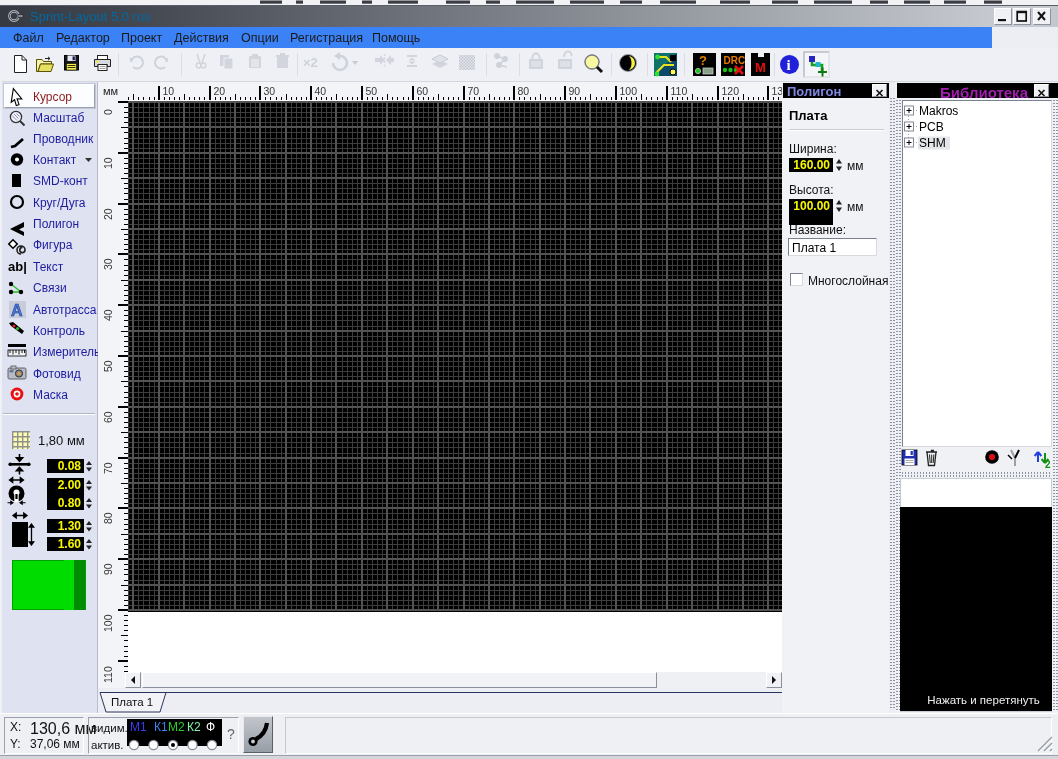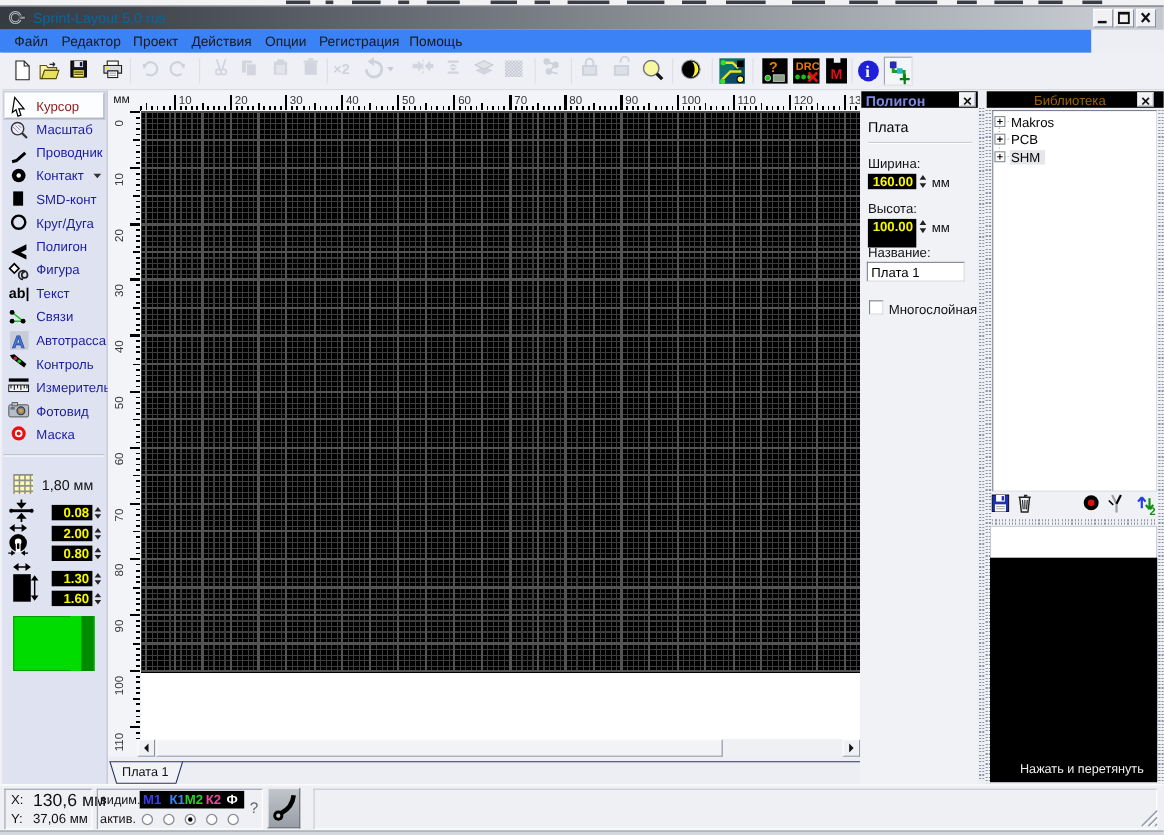--- a/index.html
+++ b/index.html
@@ -345,21 +345,21 @@
       </g>
 
 <g transform="translate(10,99)">
         <path d="M3 4.5 H17 M3 4.5 l3.2 -2.4 v4.8 z M17 4.5 l-3.2 -2.4 v4.8 z" stroke="#000" fill="#000" stroke-width="1.3"></path>
         <rect x="2" y="11" width="16" height="25" fill="#000"></rect>
         <path d="M21.5 13 V34 M21.5 13 l-2.2 3 h4.4 z M21.5 34 l-2.2 -3 h4.4 z" stroke="#000" fill="#000" stroke-width="1.3"></path>
       </g>
 </svg>
 <div class="abs" style="left:38px;top:21px;font-size:13px;color:#111">1,80 мм</div>
 <div class="abs blkfield" style="left:47px;top:47px;width:37px;height:14px">0.08</div>
-<div class="abs blkfield" style="left:47px;top:66px;width:37px;height:14px">2.00</div>
+<div class="abs blkfield" style="left:47px;top:66px;width:37px;height:28px">2.00</div>
 <div class="abs blkfield" style="left:47px;top:84px;width:37px;height:14px">0.80</div>
 <div class="abs blkfield" style="left:47px;top:107px;width:37px;height:14px">1.30</div>
 <div class="abs blkfield" style="left:47px;top:125px;width:37px;height:14px">1.60</div>
 <svg class="abs" style="left:85px;top:0" width="10" height="145">
       <g fill="#222">
         <path d="M1 53 L4 49 L7 53 Z M1 55.5 L4 59.5 L7 55.5 Z"></path>
         <path d="M1 72 L4 68 L7 72 Z M1 74.5 L4 78.5 L7 74.5 Z"></path>
         <path d="M1 90 L4 86 L7 90 Z M1 92.5 L4 96.5 L7 92.5 Z"></path>
         <path d="M1 113 L4 109 L7 113 Z M1 115.5 L4 119.5 L7 115.5 Z"></path>
         <path d="M1 131 L4 127 L7 131 Z M1 133.5 L4 137.5 L7 133.5 Z"></path>
@@ -667,21 +667,21 @@
 <path d="M68 4.5 L684 4.5" stroke="#2c3460" stroke-width="1"></path>
 <text x="13" y="17.5" font-size="11.5" fill="#111" font-family="Liberation Sans, sans-serif">Плата 1</text>
 </svg>
 
 <div class="abs" id="props" style="left:782px;top:82px;width:107px;height:631px;background:#f1f2f6">
 <div class="abs" style="left:1px;top:1px;width:106px;height:15px;background:#000"></div>
 <div class="abs" style="left:5px;top:2px;font-size:13px;font-weight:bold;color:#7e88e0">Полигон</div>
 <div class="abs raise" style="left:90px;top:2px;width:15px;height:13px;background:#f0f1f5"><svg width="13" height="11">
         <path d="M3.5 2 L9.5 8 M9.5 2 L3.5 8" stroke="#111" stroke-width="1.6"></path>
       </svg></div>
-<div class="abs" style="left:7px;top:26px;font-size:13px;font-weight:normal;color:#000">Плата</div>
+<div class="abs" style="left:7px;top:26px;font-size:13px;font-weight:bold;color:#000">Плата</div>
 <div class="abs" style="left:7px;top:47px;width:95px;height:1px;background:#c8cbd4"></div>
 <div class="abs" style="left:7px;top:48px;width:95px;height:1px;background:#fff"></div>
 <div class="abs" style="left:7px;top:60px;font-size:12px;color:#111">Ширина:</div>
 <div class="abs blkfield" style="left:7px;top:76px;width:44px;height:14px">160.00</div>
 <svg class="abs" style="left:53px;top:76px" width="8" height="14">
       <path d="M1 5.5 L4 1 L7 5.5 Z" fill="#222"></path>
       <path d="M1 8.5 L4 13 L7 8.5 Z" fill="#222"></path>
     </svg>
 <div class="abs" style="left:65px;top:77px;font-size:12px;color:#111">мм</div>
 <div class="abs" style="left:7px;top:101px;font-size:12px;color:#111">Высота:</div>
@@ -697,21 +697,21 @@
 <div class="abs" style="left:8px;top:191px;width:13px;height:13px;background:#fff;border:1px solid;border-color:#7a8292 #d8dade #d8dade #7a8292"></div>
 <div class="abs" style="left:26px;top:192px;font-size:12px;color:#111">Многослойная</div>
 </div>
 
 <div class="abs" style="left:889px;top:82px;width:6px;height:631px;background:#eceef3"></div>
 <div class="abs dotv" style="left:890px;top:98px;height:612px"></div>
 <div class="abs dotv" style="left:893px;top:98px;height:612px"></div>
 
 <div class="abs" id="lib" style="left:895px;top:82px;width:163px;height:631px;background:#f0f1f5">
 <div class="abs" style="left:2px;top:1px;width:161px;height:15px;background:#000"></div>
-<div class="abs" style="left:45px;top:2px;font-size:12px;font-weight:normal;color:#a16207">Библиотека</div>
+<div class="abs" style="left:45px;top:2px;font-size:15px;font-weight:bold;color:#a21caf">Библиотека</div>
 <div class="abs raise" style="left:139px;top:2px;width:15px;height:13px;background:#f0f1f5"><svg width="13" height="11">
         <path d="M3.5 2 L9.5 8 M9.5 2 L3.5 8" stroke="#111" stroke-width="1.6"></path>
       </svg></div>
 <div class="abs dotv" style="left:1px;top:18px;height:612px"></div>
 <div class="abs dotv" style="left:4px;top:18px;height:612px"></div>
 <div class="abs dotv" style="left:158px;top:18px;height:612px"></div>
 <div class="abs dotv" style="left:161px;top:18px;height:612px"></div>
 <div class="abs" style="left:7px;top:18px;width:150px;height:347px;background:#fff;border:1px solid;border-color:#7a8292 #d8dade #d8dade #7a8292"></div>
 <svg class="abs" style="left:7px;top:18px" width="150" height="347" font-family="Liberation Sans, sans-serif" font-size="12">
 <g stroke="#98a0ac" stroke-dasharray="1 2">
@@ -767,25 +767,25 @@
 
 <div class="abs" id="status" style="left:0;top:713px;width:1058px;height:43px;background:#eef0f4;border-top:1px solid #fff">
 <div class="abs sunk" style="left:4px;top:3px;width:80px;height:37px"></div>
 <div class="abs" style="left:10px;top:6px;font-size:12px;color:#111">X:</div>
 <div class="abs" style="left:30px;top:6px;font-size:16px;color:#111">130,6 мм</div>
 <div class="abs" style="left:10px;top:23px;font-size:12px;color:#111">Y:</div>
 <div class="abs" style="left:30px;top:23px;font-size:12px;color:#111">37,06 мм</div>
 <div class="abs sunk" style="left:88px;top:3px;width:151px;height:37px"></div>
 <div class="abs" style="left:91px;top:8px;font-size:11.5px;color:#111">видим.</div>
 <div class="abs" style="left:91px;top:25px;font-size:11.5px;color:#111">актив.</div>
-<div class="abs" style="left:127px;top:5px;width:95px;height:16px;background:#000;font-size:12px;font-weight:bold">
+<div class="abs" style="left:127px;top:5px;width:95px;height:27px;background:#000;font-size:12px;font-weight:normal">
 <span class="abs" style="left:3px;top:1px;color:#3a3af8">М1</span>
 <span class="abs" style="left:27px;top:1px;color:#3b82f6">К1</span>
 <span class="abs" style="left:41px;top:1px;color:#28d028">М2</span>
-<span class="abs" style="left:60px;top:1px;color:#ec4899">К2</span>
+<span class="abs" style="left:60px;top:1px;color:#86efac">К2</span>
 <span class="abs" style="left:79px;top:1px;color:#fff">Ф</span>
 </div>
 <svg class="abs" style="left:127px;top:24px" width="100" height="16">
 <g fill="#fdfdfd" stroke="#888e9a" stroke-width="1.2">
         <circle cx="7" cy="7" r="4.6"></circle>
         <circle cx="26.5" cy="7" r="4.6"></circle>
         <circle cx="46" cy="7" r="4.6"></circle>
         <circle cx="65.5" cy="7" r="4.6"></circle>
         <circle cx="85" cy="7" r="4.6"></circle>
       </g>

